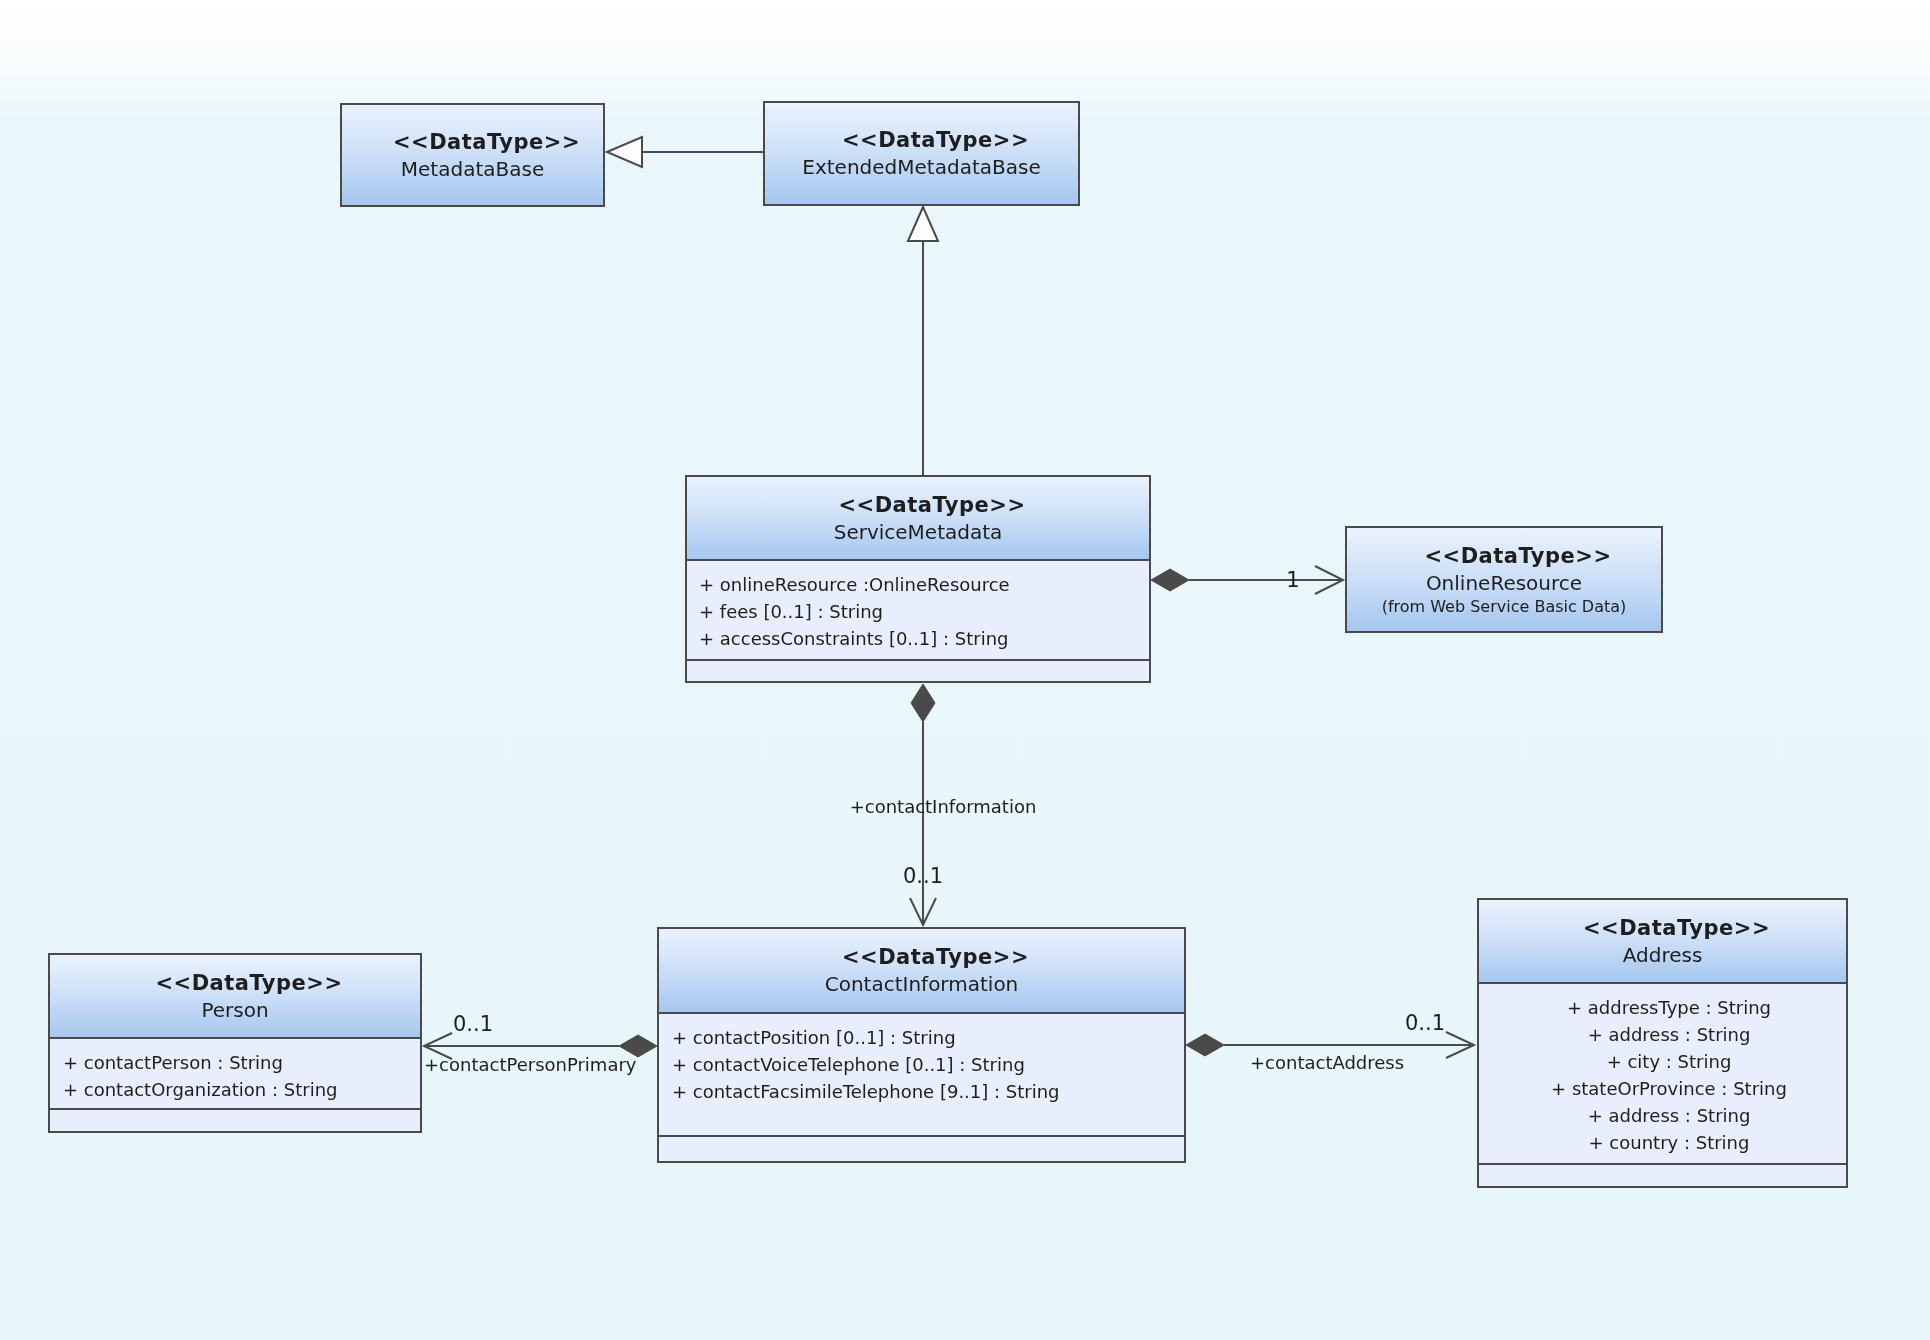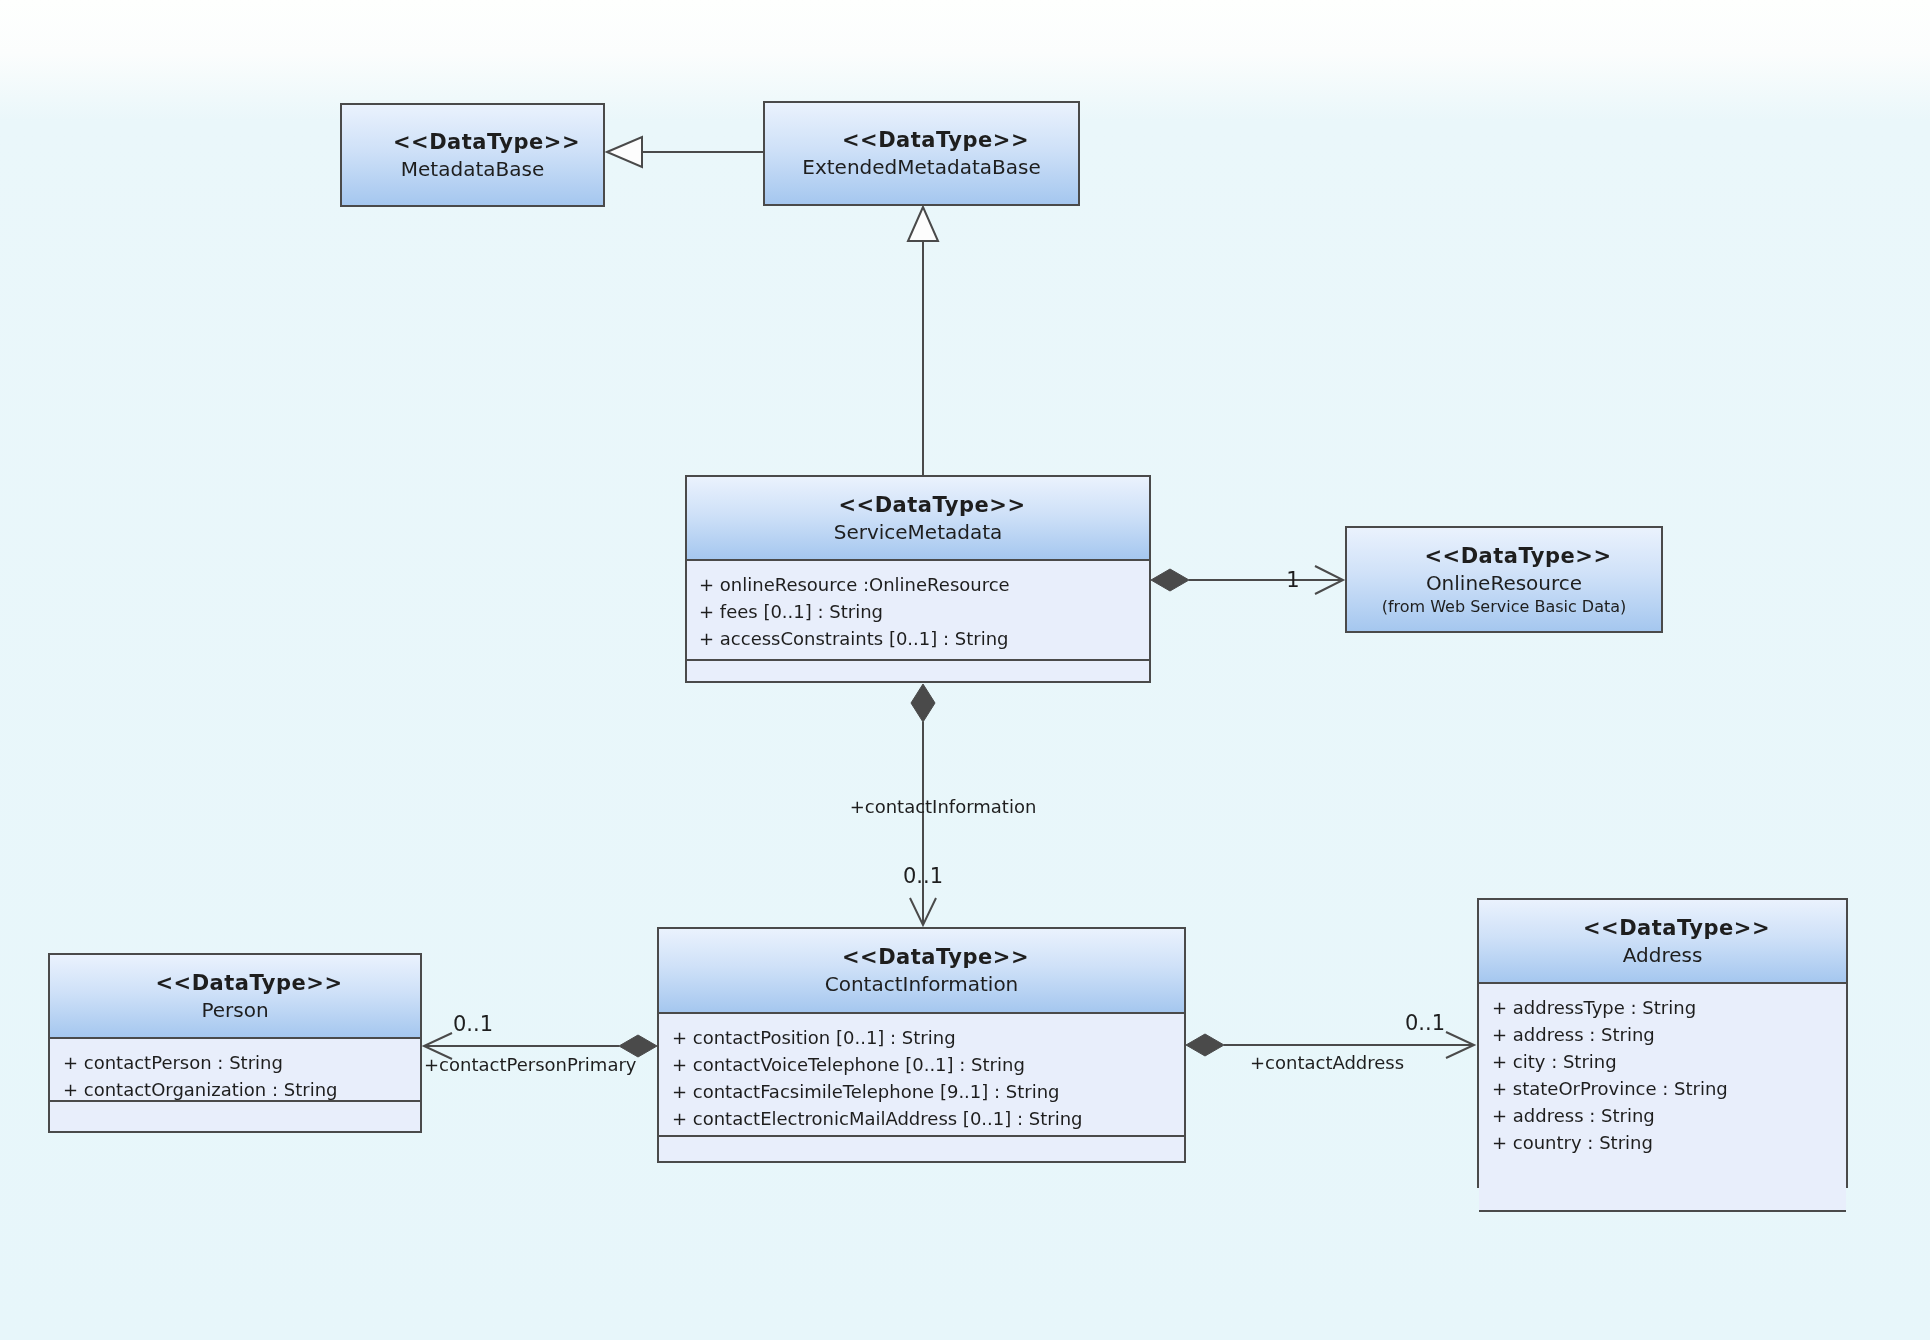--- a/index.html
+++ b/index.html
@@ -89,25 +89,25 @@
   #cls-extended-metadata    { left: 763px;  top: 101px; width: 317px; height: 105px; }
   #cls-service-metadata     { left: 685px;  top: 475px; width: 466px; height: 208px; }
   #cls-online-resource      { left: 1345px; top: 526px; width: 318px; height: 107px; }
   #cls-person               { left: 48px;   top: 953px; width: 374px; height: 180px; }
   #cls-contact-information  { left: 657px;  top: 927px; width: 529px; height: 236px; }
   #cls-address              { left: 1477px; top: 898px; width: 371px; height: 290px; }
 
   #cls-service-metadata .uml-header    { height: 82px; }
   #cls-service-metadata .uml-attrs     { height: 100px; padding-left: 12px; }
   #cls-person .uml-header              { height: 82px; }
-  #cls-person .uml-attrs               { height: 63px; }
+  #cls-person .uml-attrs               { height: 71px; }
   #cls-contact-information .uml-header { height: 83px; }
   #cls-contact-information .uml-attrs  { height: 123px; }
   #cls-address .uml-header             { height: 82px; }
-  #cls-address .uml-attrs              { height: 228px; }
+  #cls-address .uml-attrs              { height: 181px; text-align: center; }
 
   
   #lbl-mult-online   { left: 1278px; top: 569px; width: 30px; }
   #lbl-role-contact  { left: 840px;  top: 796px; width: 206px; }
   #lbl-mult-contact  { left: 894px;  top: 865px; width: 58px; }
   #lbl-mult-person   { left: 444px;  top: 1013px; width: 58px; }
   #lbl-role-person   { left: 424px;  top: 1054px; }
   #lbl-mult-address  { left: 1396px; top: 1012px; width: 58px; }
   #lbl-role-address  { left: 1250px; top: 1052px; }
 </style>
@@ -202,21 +202,20 @@
 
   <div class="uml-class" id="cls-contact-information">
     <div class="uml-header">
       <div class="stereotype">&lt;&lt;DataType&gt;&gt;</div>
       <div class="class-name">ContactInformation</div>
     </div>
     <div class="uml-attrs">
       <div class="attr-line">+ contactPosition [0..1] : String</div>
       <div class="attr-line">+ contactVoiceTelephone [0..1] : String</div>
       <div class="attr-line">+ contactFacsimileTelephone [9..1] : String</div>
-      <div class="attr-line">+ contactElectronicMailAddress [0..1] : String</div>
     </div>
     <div class="uml-ops"></div>
   </div>
 
   <div class="uml-class" id="cls-address">
     <div class="uml-header">
       <div class="stereotype">&lt;&lt;DataType&gt;&gt;</div>
       <div class="class-name">Address</div>
     </div>
     <div class="uml-attrs">

